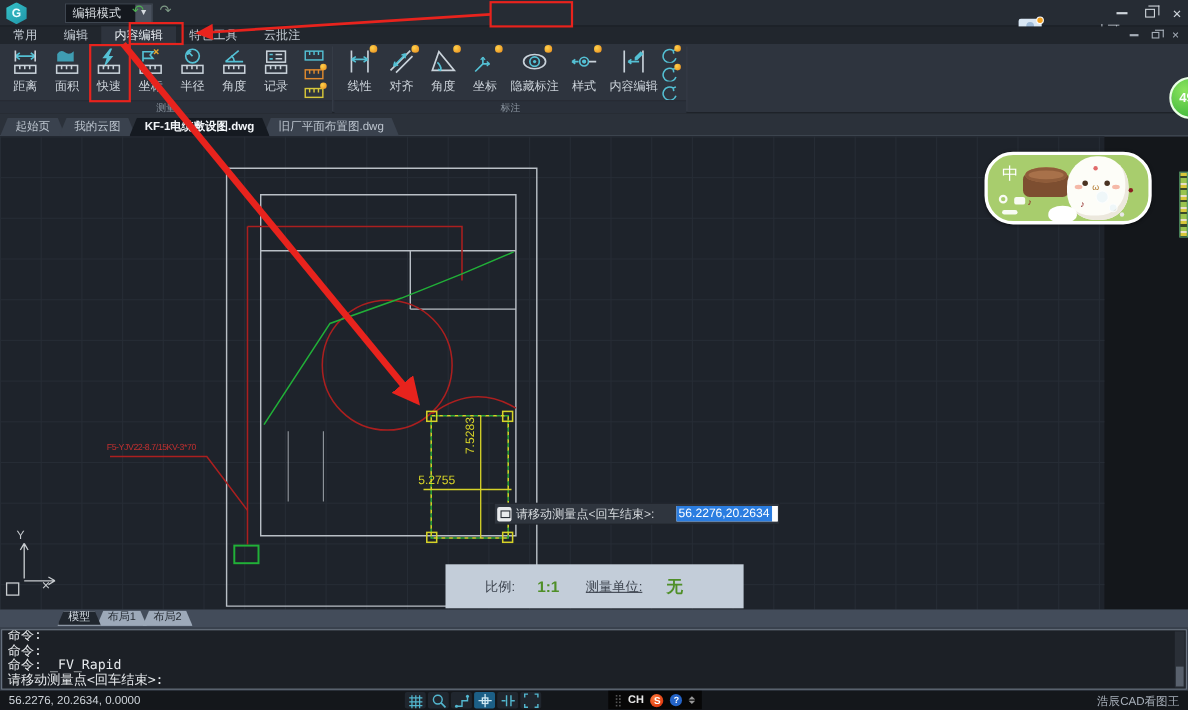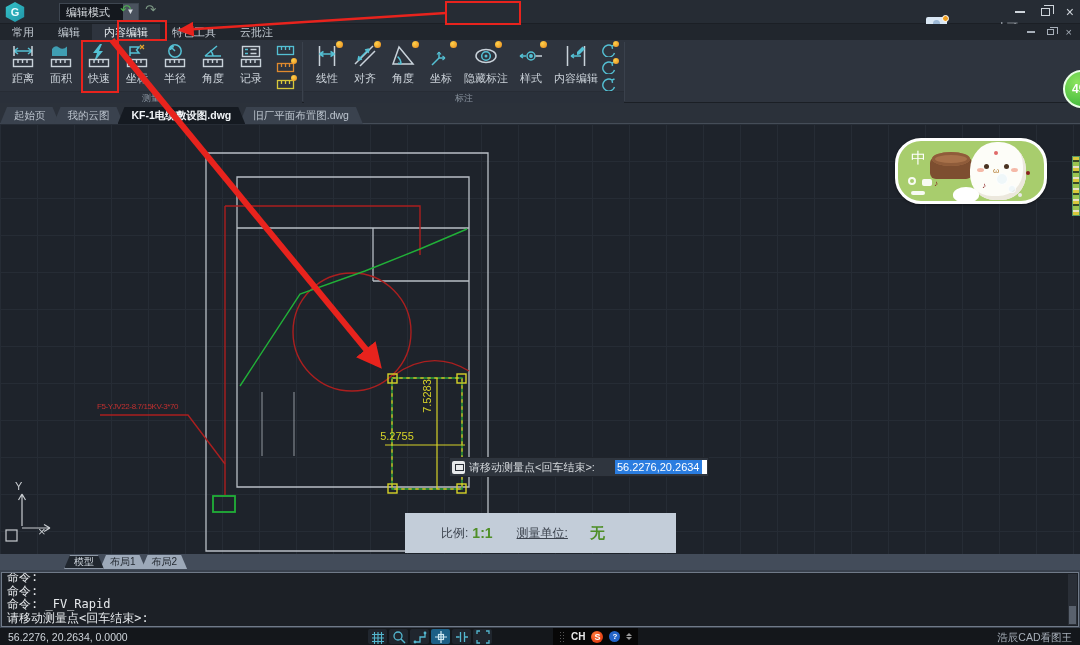--- a/index.html
+++ b/index.html
@@ -60,45 +60,45 @@
             font-size:9px; color:#8b95a0; line-height:12px; background:#2a303a; border-top:1px solid #272c35; }
   .gsep { position:absolute; top:2px; width:1px; height:59px; background:#222730; border-right:1px solid #3a414c; }
 
   
   .doc-tabbar { position:absolute; left:0; top:103px; width:1080px; height:21px; background:#2b313a; border-bottom:1px solid #454d58; }
   .dtab { position:relative; float:left; height:17px; margin-top:4px; padding:0 14px; font-size:10.5px; line-height:17px;
           color:#bcc4ce; background:#3a424e; clip-path:polygon(7px 0, calc(100% - 7px) 0, 100% 100%, 0 100%); margin-right:-6px; }
   .dtab.active { background:#151a21; color:#f2f5f8; font-weight:bold; z-index:2; }
 
   
-  .canvas { position:absolute; left:0; top:124px; width:1080px; height:430px; background:#1e232b;
+  .canvas { position:absolute; left:0; top:124px; width:1004px; height:430px; background:#1e232b;
             background-image:linear-gradient(#262c35 1px,transparent 1px),linear-gradient(90deg,#262c35 1px,transparent 1px);
             background-size:37px 37px;text-align:center; }
   .canvas svg.cad { position:absolute; left:0; top:0; }
 
   .tooltip { position:absolute; left:450px; top:334px; height:18px; display:flex; align-items:center;
              background:#2f353e; padding:0 1px 0 2px; z-index:5; box-shadow:0 0 0 1px #20242b; }
   .tt-icon { width:13px; height:13px; background:#e8eaec; border-radius:2px; margin-right:4px; position:relative; }
   .tt-icon::before { content:''; position:absolute; left:3px; top:3px; width:7px; height:5px; border:1px solid #2a2f37; }
   .tt-text { font-size:11px; color:#d6dade; white-space:nowrap; }
   .tt-input { display:flex; margin-left:20px; background:#fff; height:14px; align-items:center; }
   .tt-val { background:#2b7de0; color:#fff; font-size:11px; padding:0 2px; line-height:14px; }
   .tt-caret { width:5px; height:14px; background:#fff; }
 
   .scale-panel { position:absolute; left:405px; top:389px; width:271px; height:40px; background:#c3cdd9; z-index:4;
                  display:flex; align-items:center; }
   .sp-lbl { font-size:12px; color:#3c434e; }
   .sp-val { color:#4f8f28; font-weight:bold; }
   .sp-scale-lbl { margin-left:36px; }
-  .sp-scale-val { font-size:14px; margin-left:4px; }
+  .sp-scale-val { font-size:14px; margin-left:20px; }
   .sp-unit-lbl { margin-left:24px;text-decoration:underline; }
   .sp-unit-val { font-size:15px; margin-left:22px; }
 
   
-  .layout-strip { position:absolute; left:0; top:554px; width:1080px; height:16px; background:#434c5a;padding-left:12px; }
+  .layout-strip { position:absolute; left:0; top:554px; width:1080px; height:16px; background:#434c5a; }
   .ltab { position:relative; float:left; height:14px; margin-top:1px; padding:0 10px; font-size:10px; line-height:14px;
           clip-path:polygon(6px 0, calc(100% - 6px) 0, 100% 100%, 0 100%); margin-right:-4px; }
   .ltab.first { margin-left:52px; }
   .ltab.active { background:#20262e; color:#d3dae2; box-shadow:inset 0 0 0 1px #8c96a4; z-index:2; }
   .ltab:not(.active) { background:#9da9b9; color:#242a32; }
 
   
   .cmd { position:absolute; left:0; top:570px; width:1080px; height:58px; background:#39414d; }
   .cmd-inner { position:absolute; left:1px; top:2px; width:1078px; height:55px; background:#1c2026; border:1px solid #707a88; overflow:hidden; }
   .cmd-lines { position:absolute; left:5px; bottom:1px; right:14px; }

